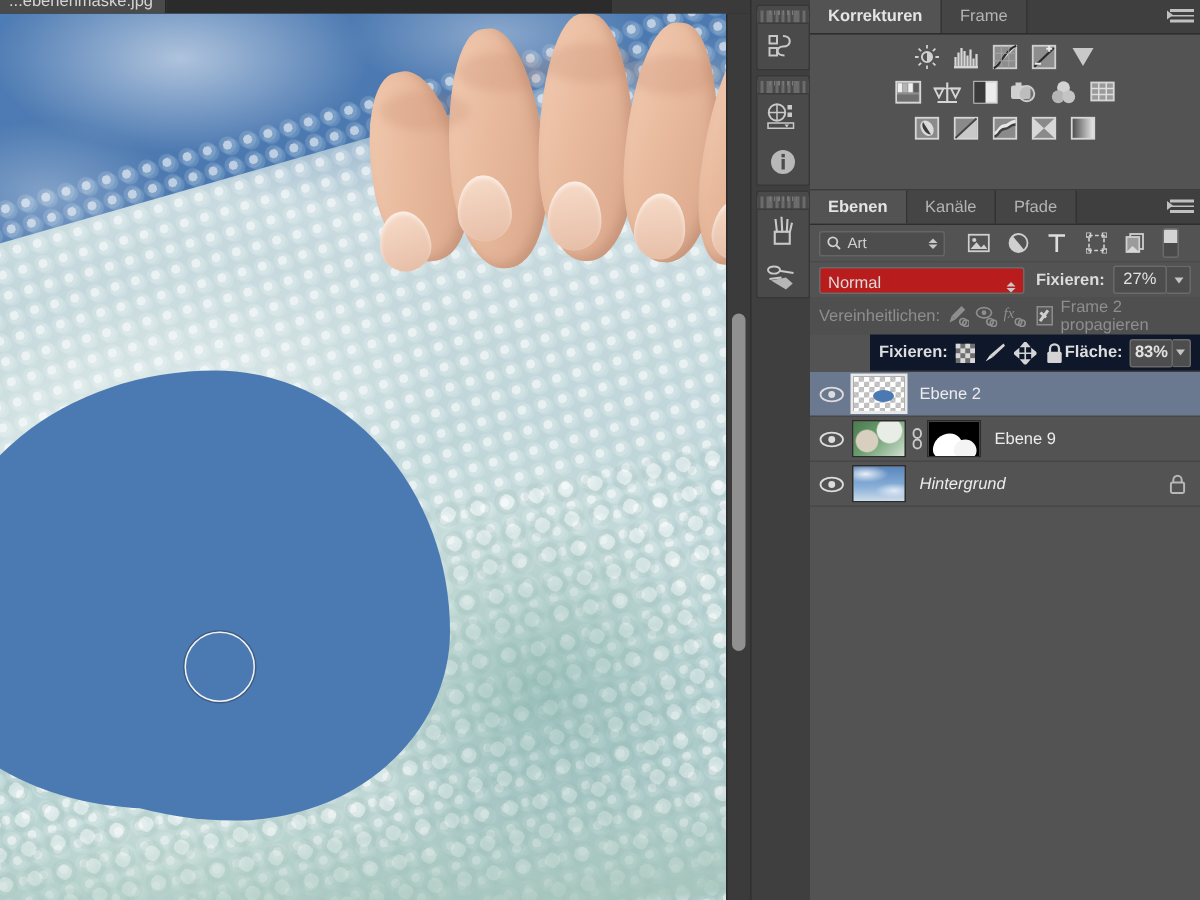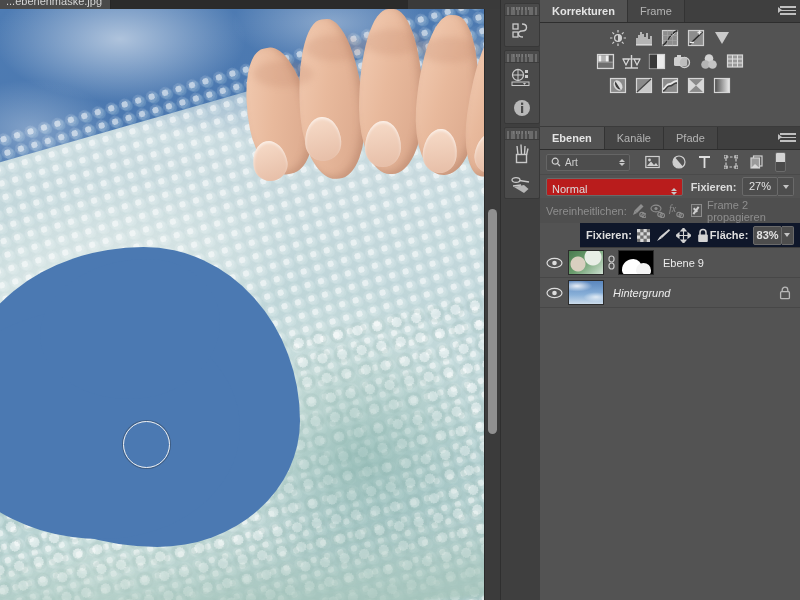--- a/index.html
+++ b/index.html
@@ -591,20 +591,32 @@
         </div>
         <span class="fl-label">Fläche:</span>
         <div class="op-field">83%</div>
         <div class="op-drop">
             <i></i>
           </div>
       </div>
 
       <div class="layerlist">
 
+        <div class="lrow sel">
+          <div class="eye">
+            <svg width="17" height="12" viewBox="0 0 17 12">
+                <ellipse cx="8.5" cy="6" rx="7.5" ry="4.6" fill="none" stroke="#dcdcdc" stroke-width="1.2"></ellipse>
+                <circle cx="8.5" cy="6" r="2.3" fill="#dcdcdc"></circle>
+              </svg>
+          </div>
+          <div class="thumb checker selected">
+            <div class="thumb-blob"></div>
+          </div>
+          <span class="lname">Ebene 2</span>
+        </div>
 
         <div class="lrow">
           <div class="eye">
             <svg width="17" height="12" viewBox="0 0 17 12">
                 <ellipse cx="8.5" cy="6" rx="7.5" ry="4.6" fill="none" stroke="#dcdcdc" stroke-width="1.2"></ellipse>
                 <circle cx="8.5" cy="6" r="2.3" fill="#dcdcdc"></circle>
               </svg>
           </div>
           <div class="thumb">
             <div class="thumb-photo"></div>

